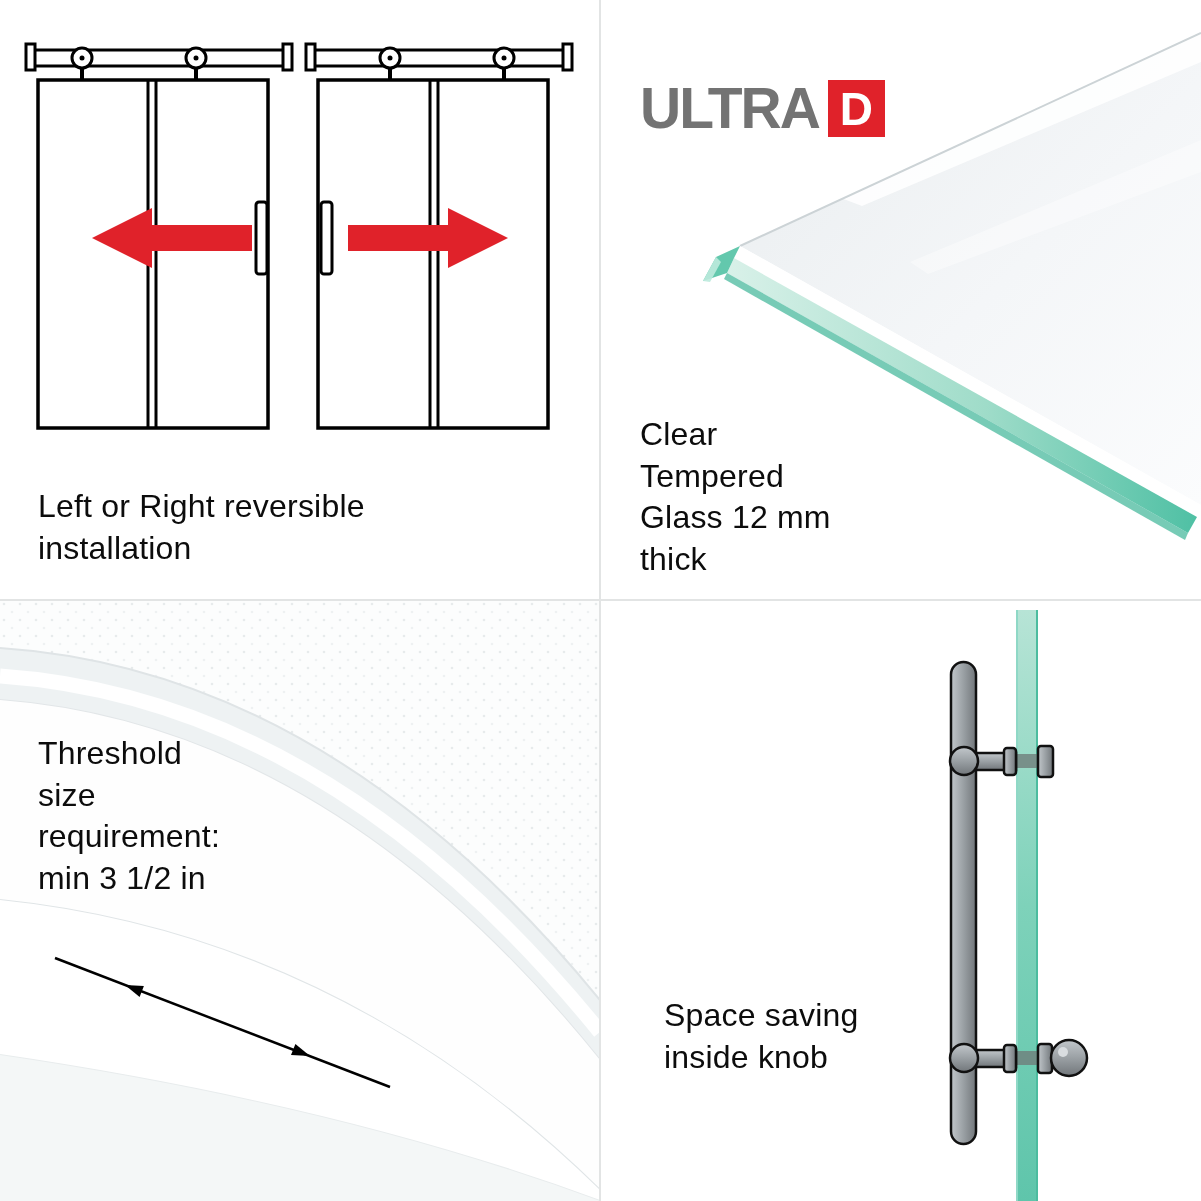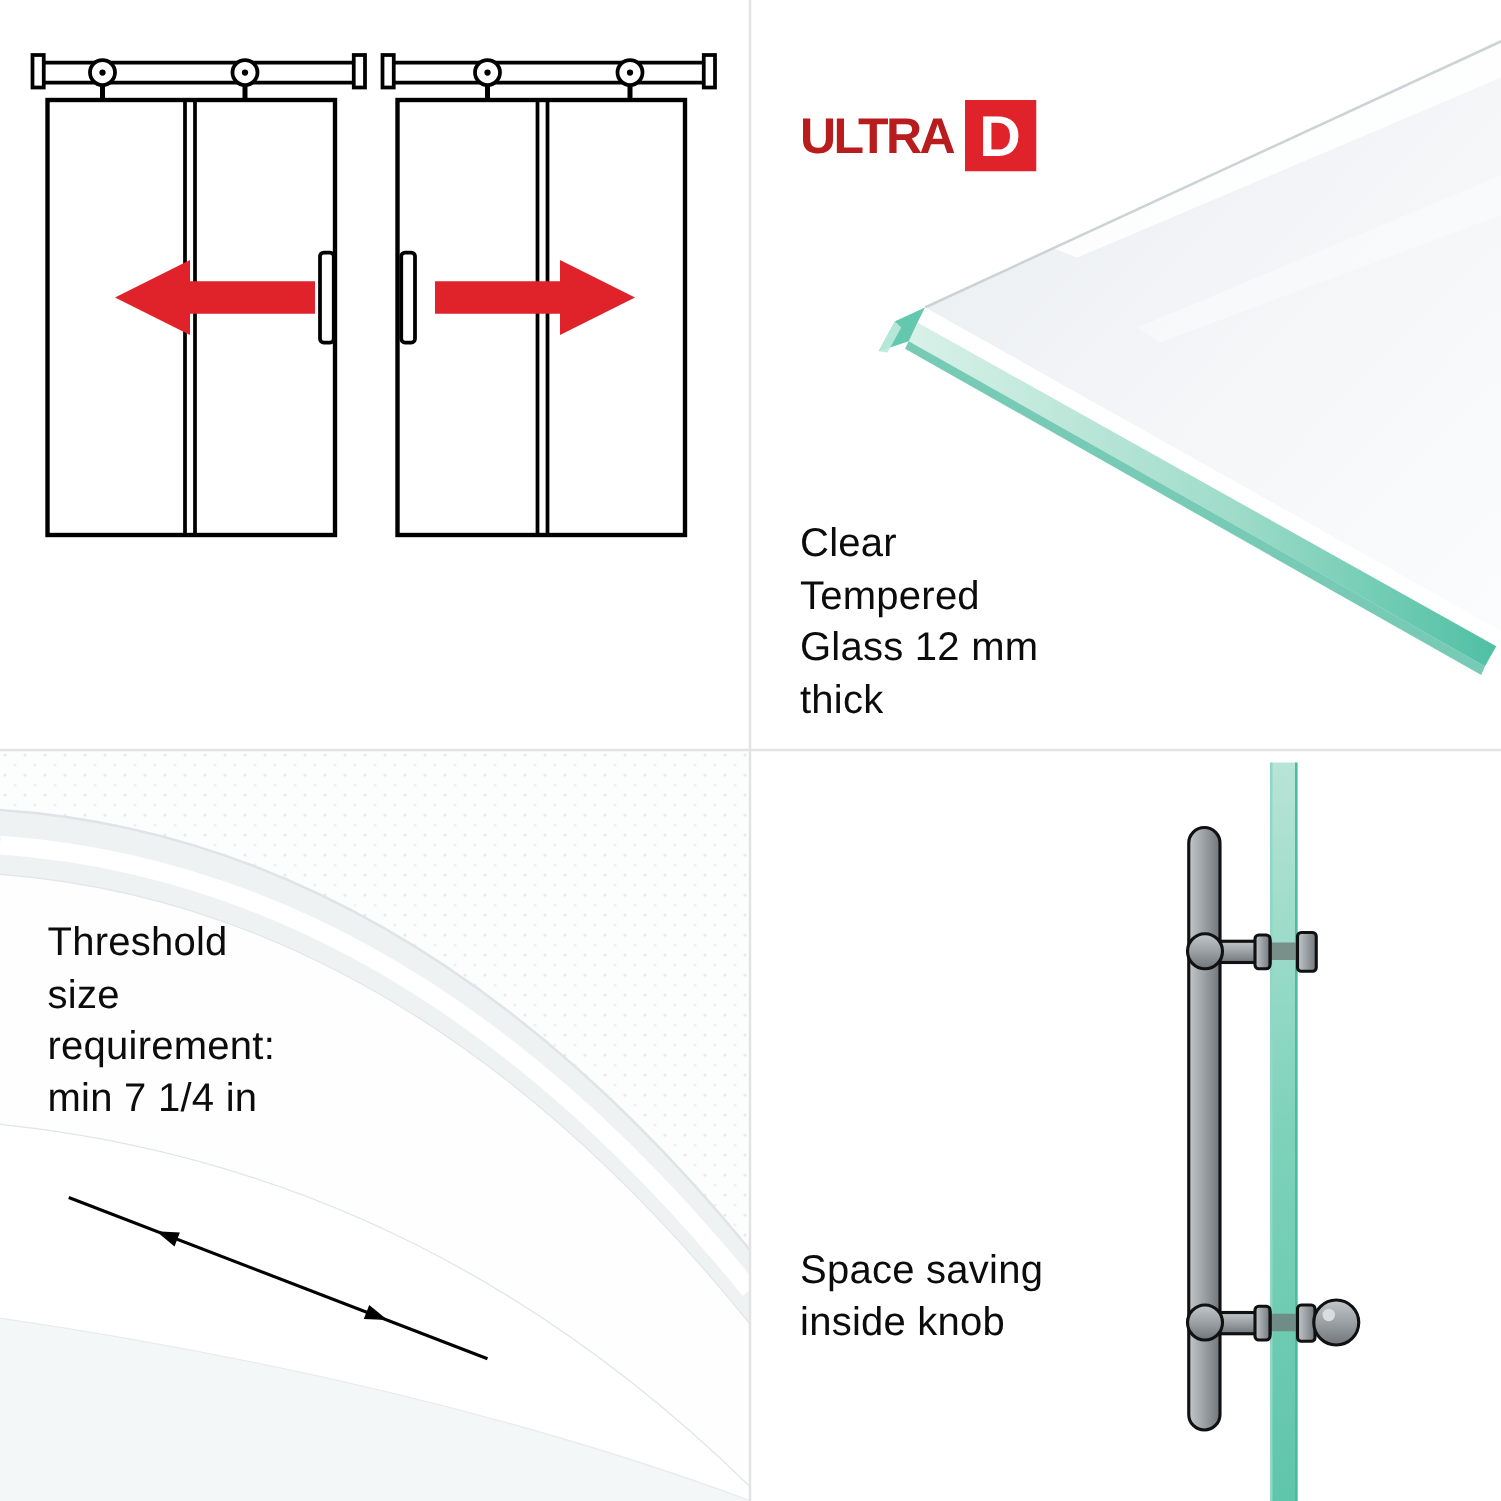--- a/index.html
+++ b/index.html
@@ -12,21 +12,21 @@
   .divider.h{top:599px;left:0;width:1201px;height:2px;}
   .illus{position:absolute;display:block;}
   .caption{
     position:absolute;font-size:32px;line-height:1.3;font-weight:400;
     letter-spacing:.2px;white-space:pre-line;color:#0c0c0c;
   }
   .logo{
     position:absolute;left:640px;top:80px;display:flex;align-items:center;
   }
   .logo .word{
-    color:#b91c1c;font-size:40px;font-weight:800;letter-spacing:-2px;line-height:1;
+    color:#737373;font-size:57px;font-weight:800;letter-spacing:-2px;line-height:1;
   }
   .logo .dbox{
     margin-left:9px;width:57px;height:57px;background:#e0222a;color:#ffffff;
     display:flex;align-items:center;justify-content:center;
     font-size:46px;font-weight:800;line-height:1;
   }
 </style>
 </head>
 <body>
 
@@ -63,20 +63,22 @@
       <circle cx="504" cy="58" r="2.5" fill="#000" stroke="none"></circle>
       <line x1="390" y1="68" x2="390" y2="80" stroke-width="4"></line>
       <line x1="504" y1="68" x2="504" y2="80" stroke-width="4"></line>
       <rect x="318" y="80" width="230" height="348" stroke-width="3.5" fill="#fff"></rect>
       <line x1="430" y1="80" x2="430" y2="428" stroke-width="3"></line>
       <line x1="438" y1="80" x2="438" y2="428" stroke-width="3"></line>
       <rect x="321" y="202" width="11" height="72" rx="3" stroke-width="3" fill="#fff"></rect>
     </g>
     <polygon points="508,238 448,208 448,225 348,225 348,251 448,251 448,268" fill="#e0222a"></polygon>
   </svg>
+  <div class="caption" style="left:38px;top:486px">Left or Right reversible
+installation</div>
 
   <svg class="illus" style="left:600px;top:0" width="601" height="600" viewBox="0 0 601 600">
     <defs>
       <linearGradient id="faceGrad" x1="0" y1="0" x2="1" y2="1">
         <stop offset="0" stop-color="#e9edef"></stop>
         <stop offset="0.55" stop-color="#f4f6f8"></stop>
         <stop offset="1" stop-color="#fbfcfd"></stop>
       </linearGradient>
       <linearGradient id="edgeGrad" x1="0" y1="0" x2="1" y2="0">
         <stop offset="0" stop-color="#d9f1e9"></stop>
@@ -135,21 +137,21 @@
 
     <g>
       <line x1="55" y1="358" x2="390" y2="487" stroke="#000" stroke-width="2.5"></line>
       <polygon points="125,385 139.6,397.1 143.9,385.9" fill="#000"></polygon>
       <polygon points="310,456 291,455.1 295.4,443.9" fill="#000"></polygon>
     </g>
   </svg>
   <div class="caption" style="left:38px;top:733px">Threshold
 size
 requirement:
-min 7 1/4 in</div>
+min 3 1/2 in</div>
 
   <svg class="illus" style="left:600px;top:600px" width="601" height="601" viewBox="0 0 601 601">
     <defs>
       <linearGradient id="glassGrad" x1="0" y1="0" x2="0" y2="1">
         <stop offset="0" stop-color="#b7e4d6"></stop>
         <stop offset="0.5" stop-color="#7ed2ba"></stop>
         <stop offset="1" stop-color="#5fc5ab"></stop>
       </linearGradient>
       <linearGradient id="metalGrad" x1="0" y1="0" x2="1" y2="0">
         <stop offset="0" stop-color="#c2c7cb"></stop>
@@ -180,19 +182,19 @@
     </g>
 
     <circle cx="469" cy="458" r="18" fill="url(#metalGradV)" stroke="#111" stroke-width="2.5"></circle>
     <circle cx="463" cy="452" r="5" fill="#d9dde0" stroke="none"></circle>
 
     <rect x="351" y="62" width="25" height="482" rx="12.5" fill="url(#metalGrad)" stroke="#111" stroke-width="2.5"></rect>
 
     <circle cx="364" cy="161" r="14" fill="url(#metalGradV)" stroke="#111" stroke-width="2.5"></circle>
     <circle cx="364" cy="458" r="14" fill="url(#metalGradV)" stroke="#111" stroke-width="2.5"></circle>
   </svg>
-  <div class="caption" style="left:640px;top:995px">Space saving
+  <div class="caption" style="left:664px;top:995px">Space saving
 inside knob</div>
 
   <div class="divider v"></div>
   <div class="divider h"></div>
 
 </div>
 
 </body></html>

